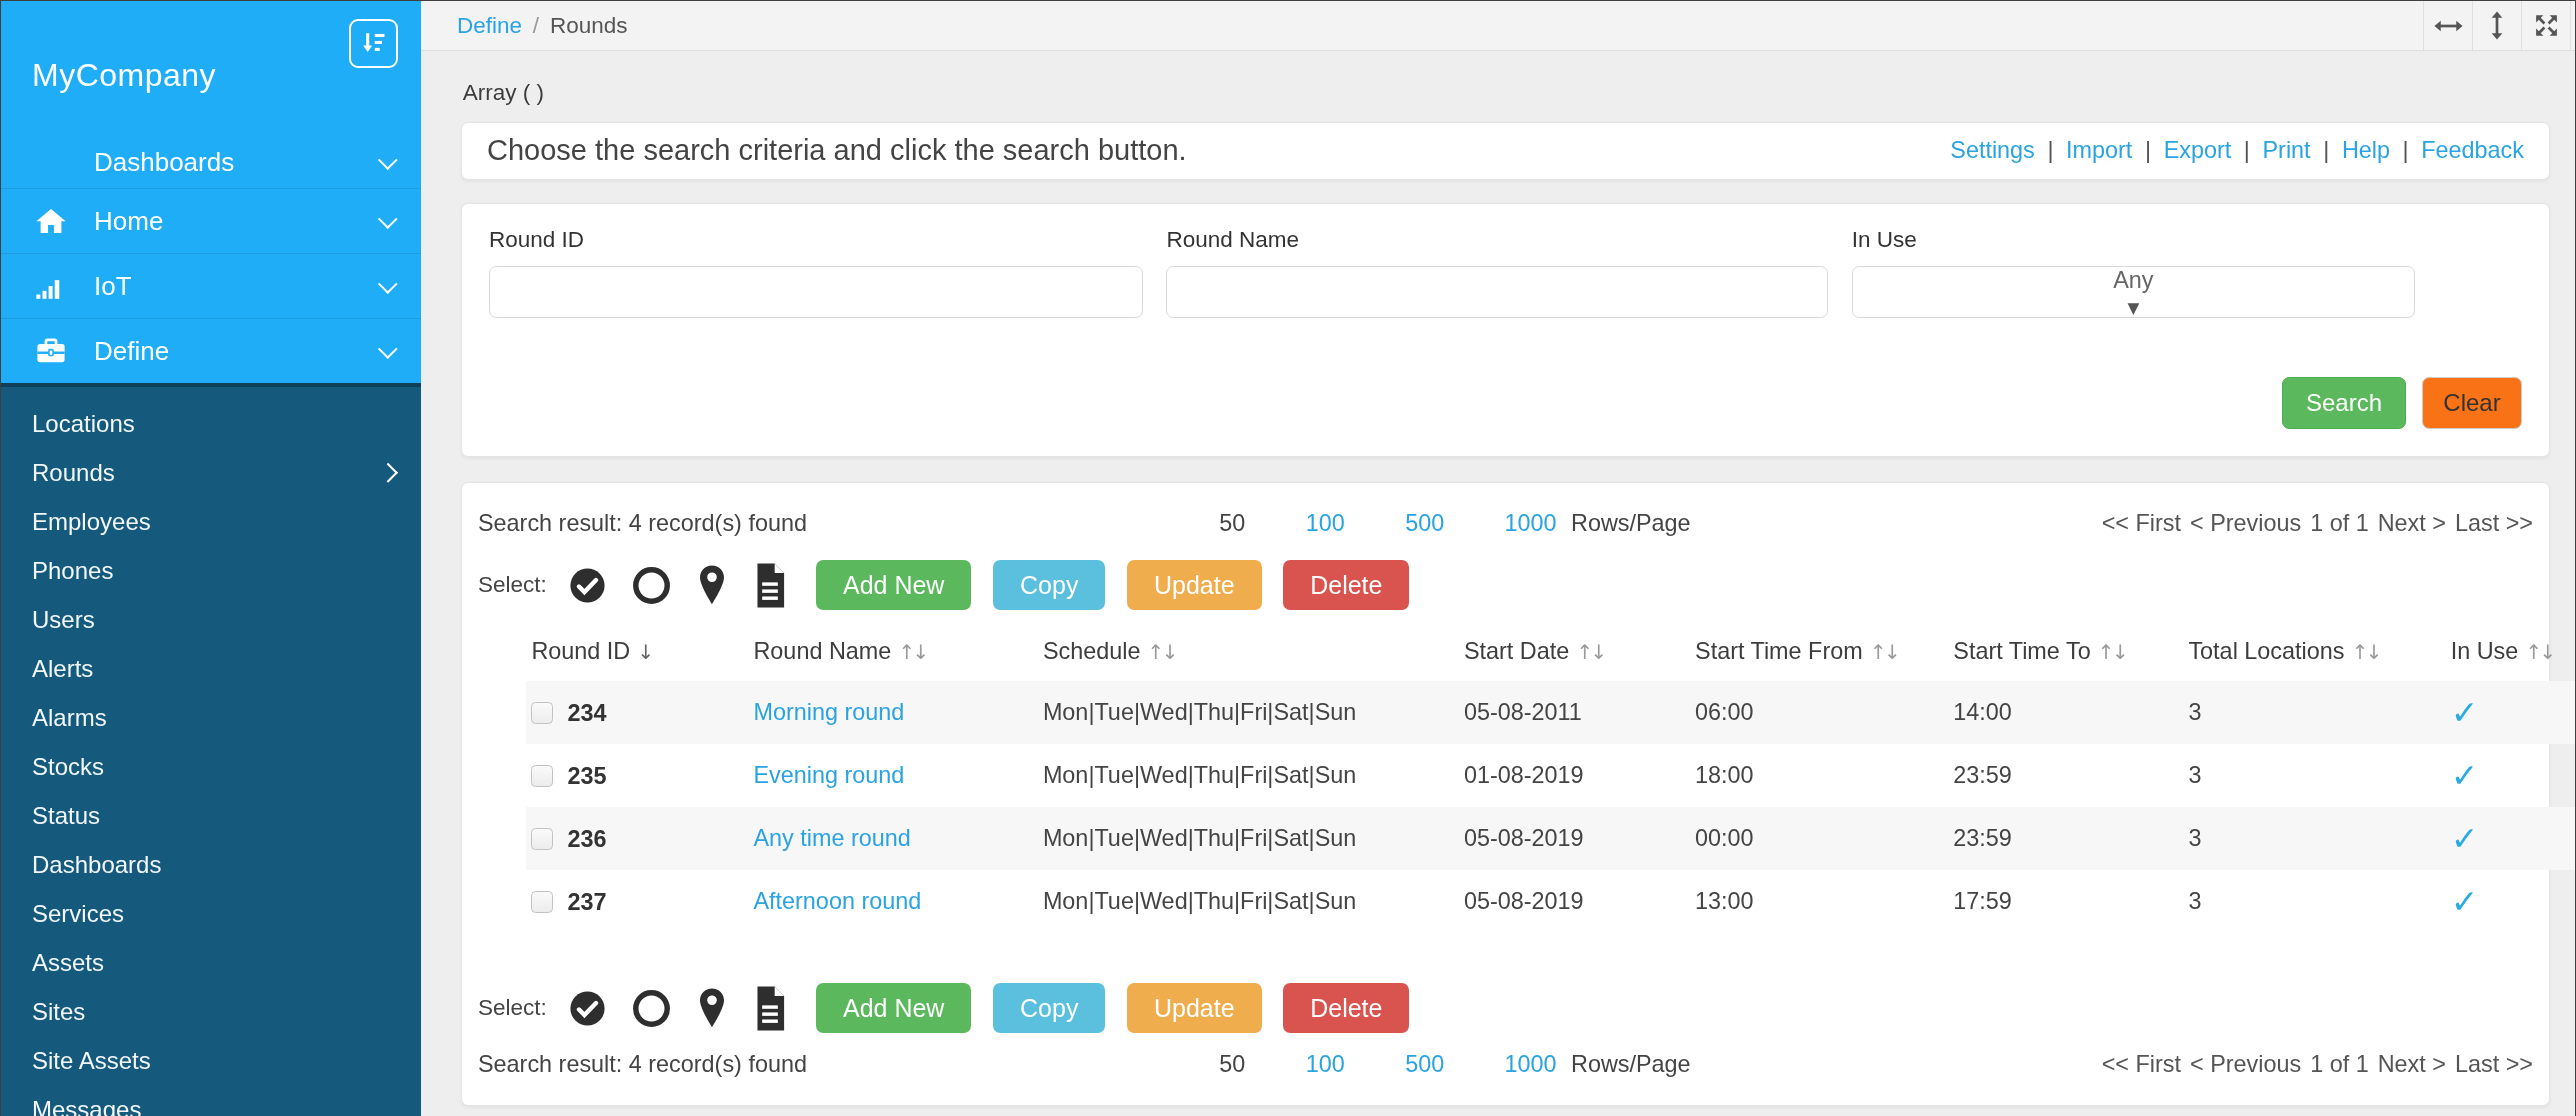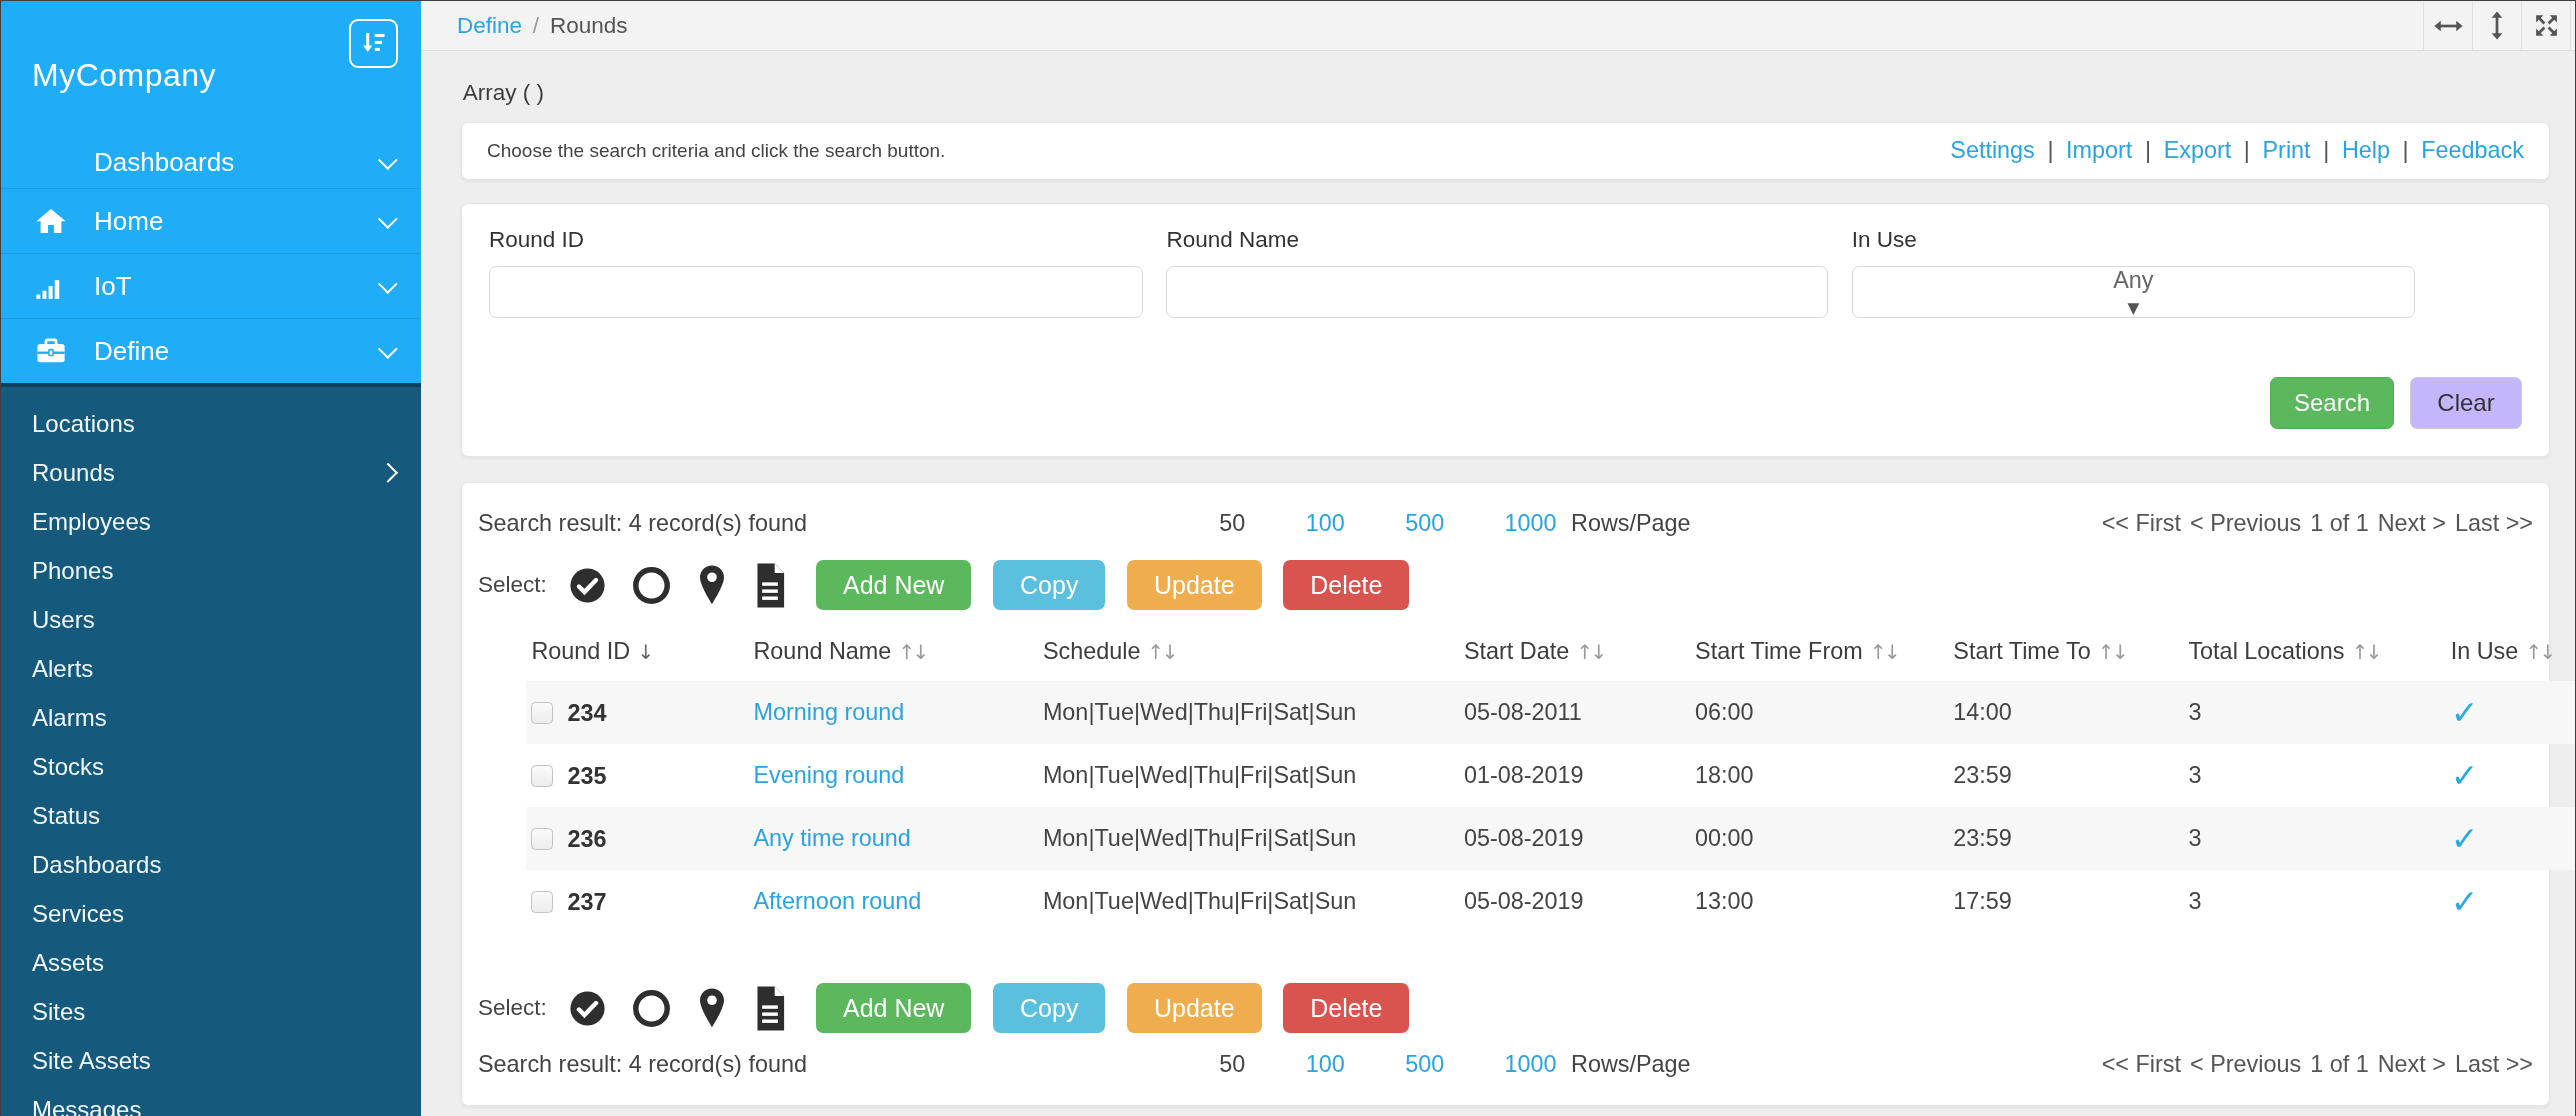--- a/index.html
+++ b/index.html
@@ -34,40 +34,40 @@
   .breadcrumb{font-size:22.5px;color:#555;display:flex;gap:10.8px;align-items:center;}
   .bc-link{color:#29a3e2;cursor:pointer;}
   .bc-sep{color:#999;}
   .topbar-actions{margin-left:auto;height:100%;display:flex;border-right:1.8px solid #e0e0e0;margin-right:3.6px;}
   .tb-btn{width:49px;height:100%;border-left:1.8px solid #e0e0e0;display:flex;align-items:center;
     justify-content:center;cursor:pointer;}
   .content{flex:1;padding:25px 25px 0 40px;overflow:hidden;}
   .array-label{font-size:22.5px;color:#3d3d3d;margin:3.6px 0 16px 1.8px;}
   .panel{background:#fff;border:1.8px solid #e4e4e4;border-radius:7.2px;box-shadow:0 1.8px 3.6px rgba(0,0,0,.05);}
   .message-bar{height:58px;display:flex;align-items:center;padding:0 25px;}
-  .msg{font-size:19px;color:#444;}
+  .msg{font-size:29px;color:#444;}
   .link-group{margin-left:auto;font-size:23.4px;display:flex;align-items:center;gap:12.6px;}
   .link{color:#29a3e2;cursor:pointer;}
   .pipe{color:#555;}
   
   .search-panel{margin-top:23.4px;padding:23.4px 27px 27px;}
   .fields{display:flex;gap:23.4px;}
   .field label{display:block;font-size:22.5px;color:#333;margin-bottom:12.6px;}
   .tinput{height:52px;border:1.8px solid #d9d9d9;border-radius:7.2px;width:100%;font-size:23.4px;
     padding:0 18px;color:#444;outline:none;background:#fff;}
   .f1{width:654px;} .f2{width:662px;} .f3{width:563px;}
   .select-box{height:52px;border:1.8px solid #d9d9d9;border-radius:7.2px;display:flex;align-items:center;
     padding:0 21.6px;cursor:pointer;background:#fff;flex-direction:column;}
   .select-box .val{font-size:23.4px;color:#666;flex:1;}
   .dd-arrow{font-family:"DejaVu Sans",sans-serif;font-size:15.3px;color:#555;}
   .panel-actions{display:flex;justify-content:flex-end;gap:16px;margin-top:59px;}
   .btn{height:52px;border-radius:7.2px;font-size:24px;display:inline-flex;align-items:center;
     justify-content:center;cursor:pointer;border:1.8px solid transparent;}
   .btn-search{background:#5cb85c;border-color:#4cae4c;color:#fff;width:124px;}
-  .btn-clear{background:#c4b5fd;border-color:#cccccc;color:#333;width:112px;}
+  .btn-clear{background:#f97316;border-color:#cccccc;color:#333;width:100px;}
   
   .results-panel{margin-top:25px;padding:18px 16px 18px;}
   .result-bar{display:flex;align-items:center;font-size:23.4px;color:#444;height:45px;}
   .result-bar .left{flex:1.1;}
   .result-bar .center{display:flex;gap:14.4px;align-items:center;}
   .result-bar .right{flex:1.25;text-align:right;color:#555;}
   .rpp-link{color:#29a3e2;cursor:pointer;margin-left:46px;}
   .rpp-current{color:#444;}
   .pagination{display:inline-flex;gap:9px;color:#555;}
   .pag-part{cursor:pointer;}

